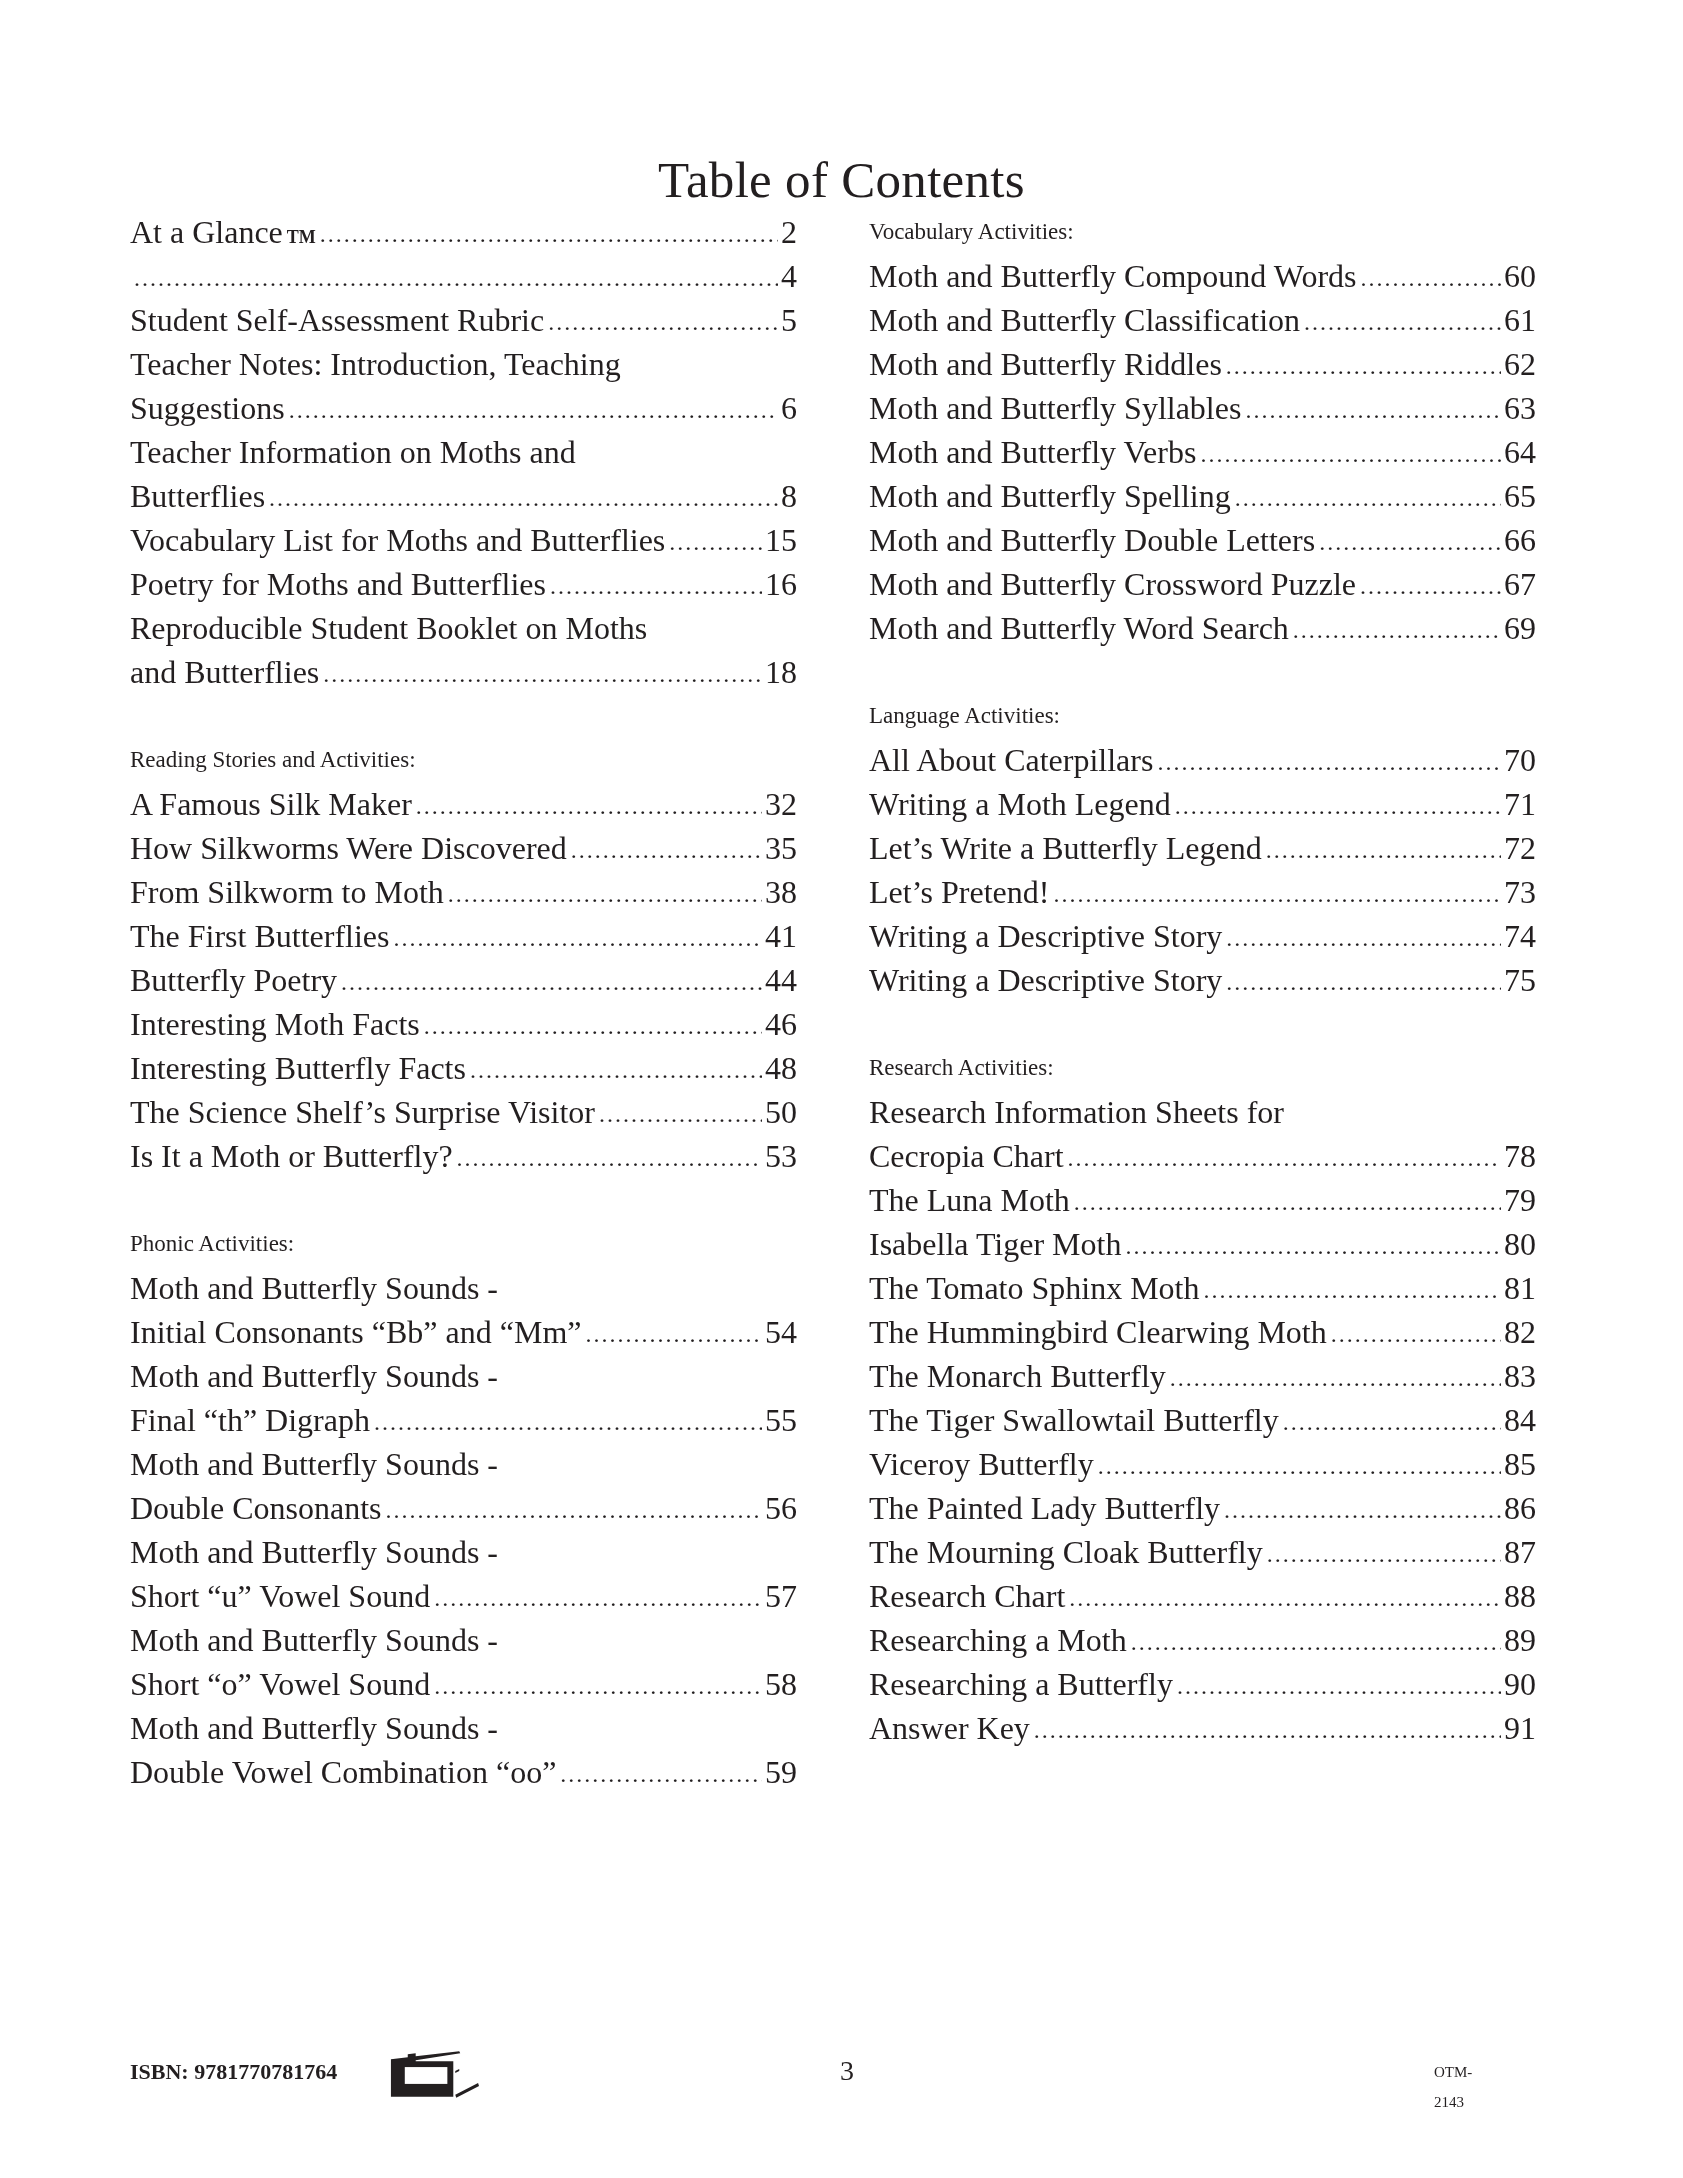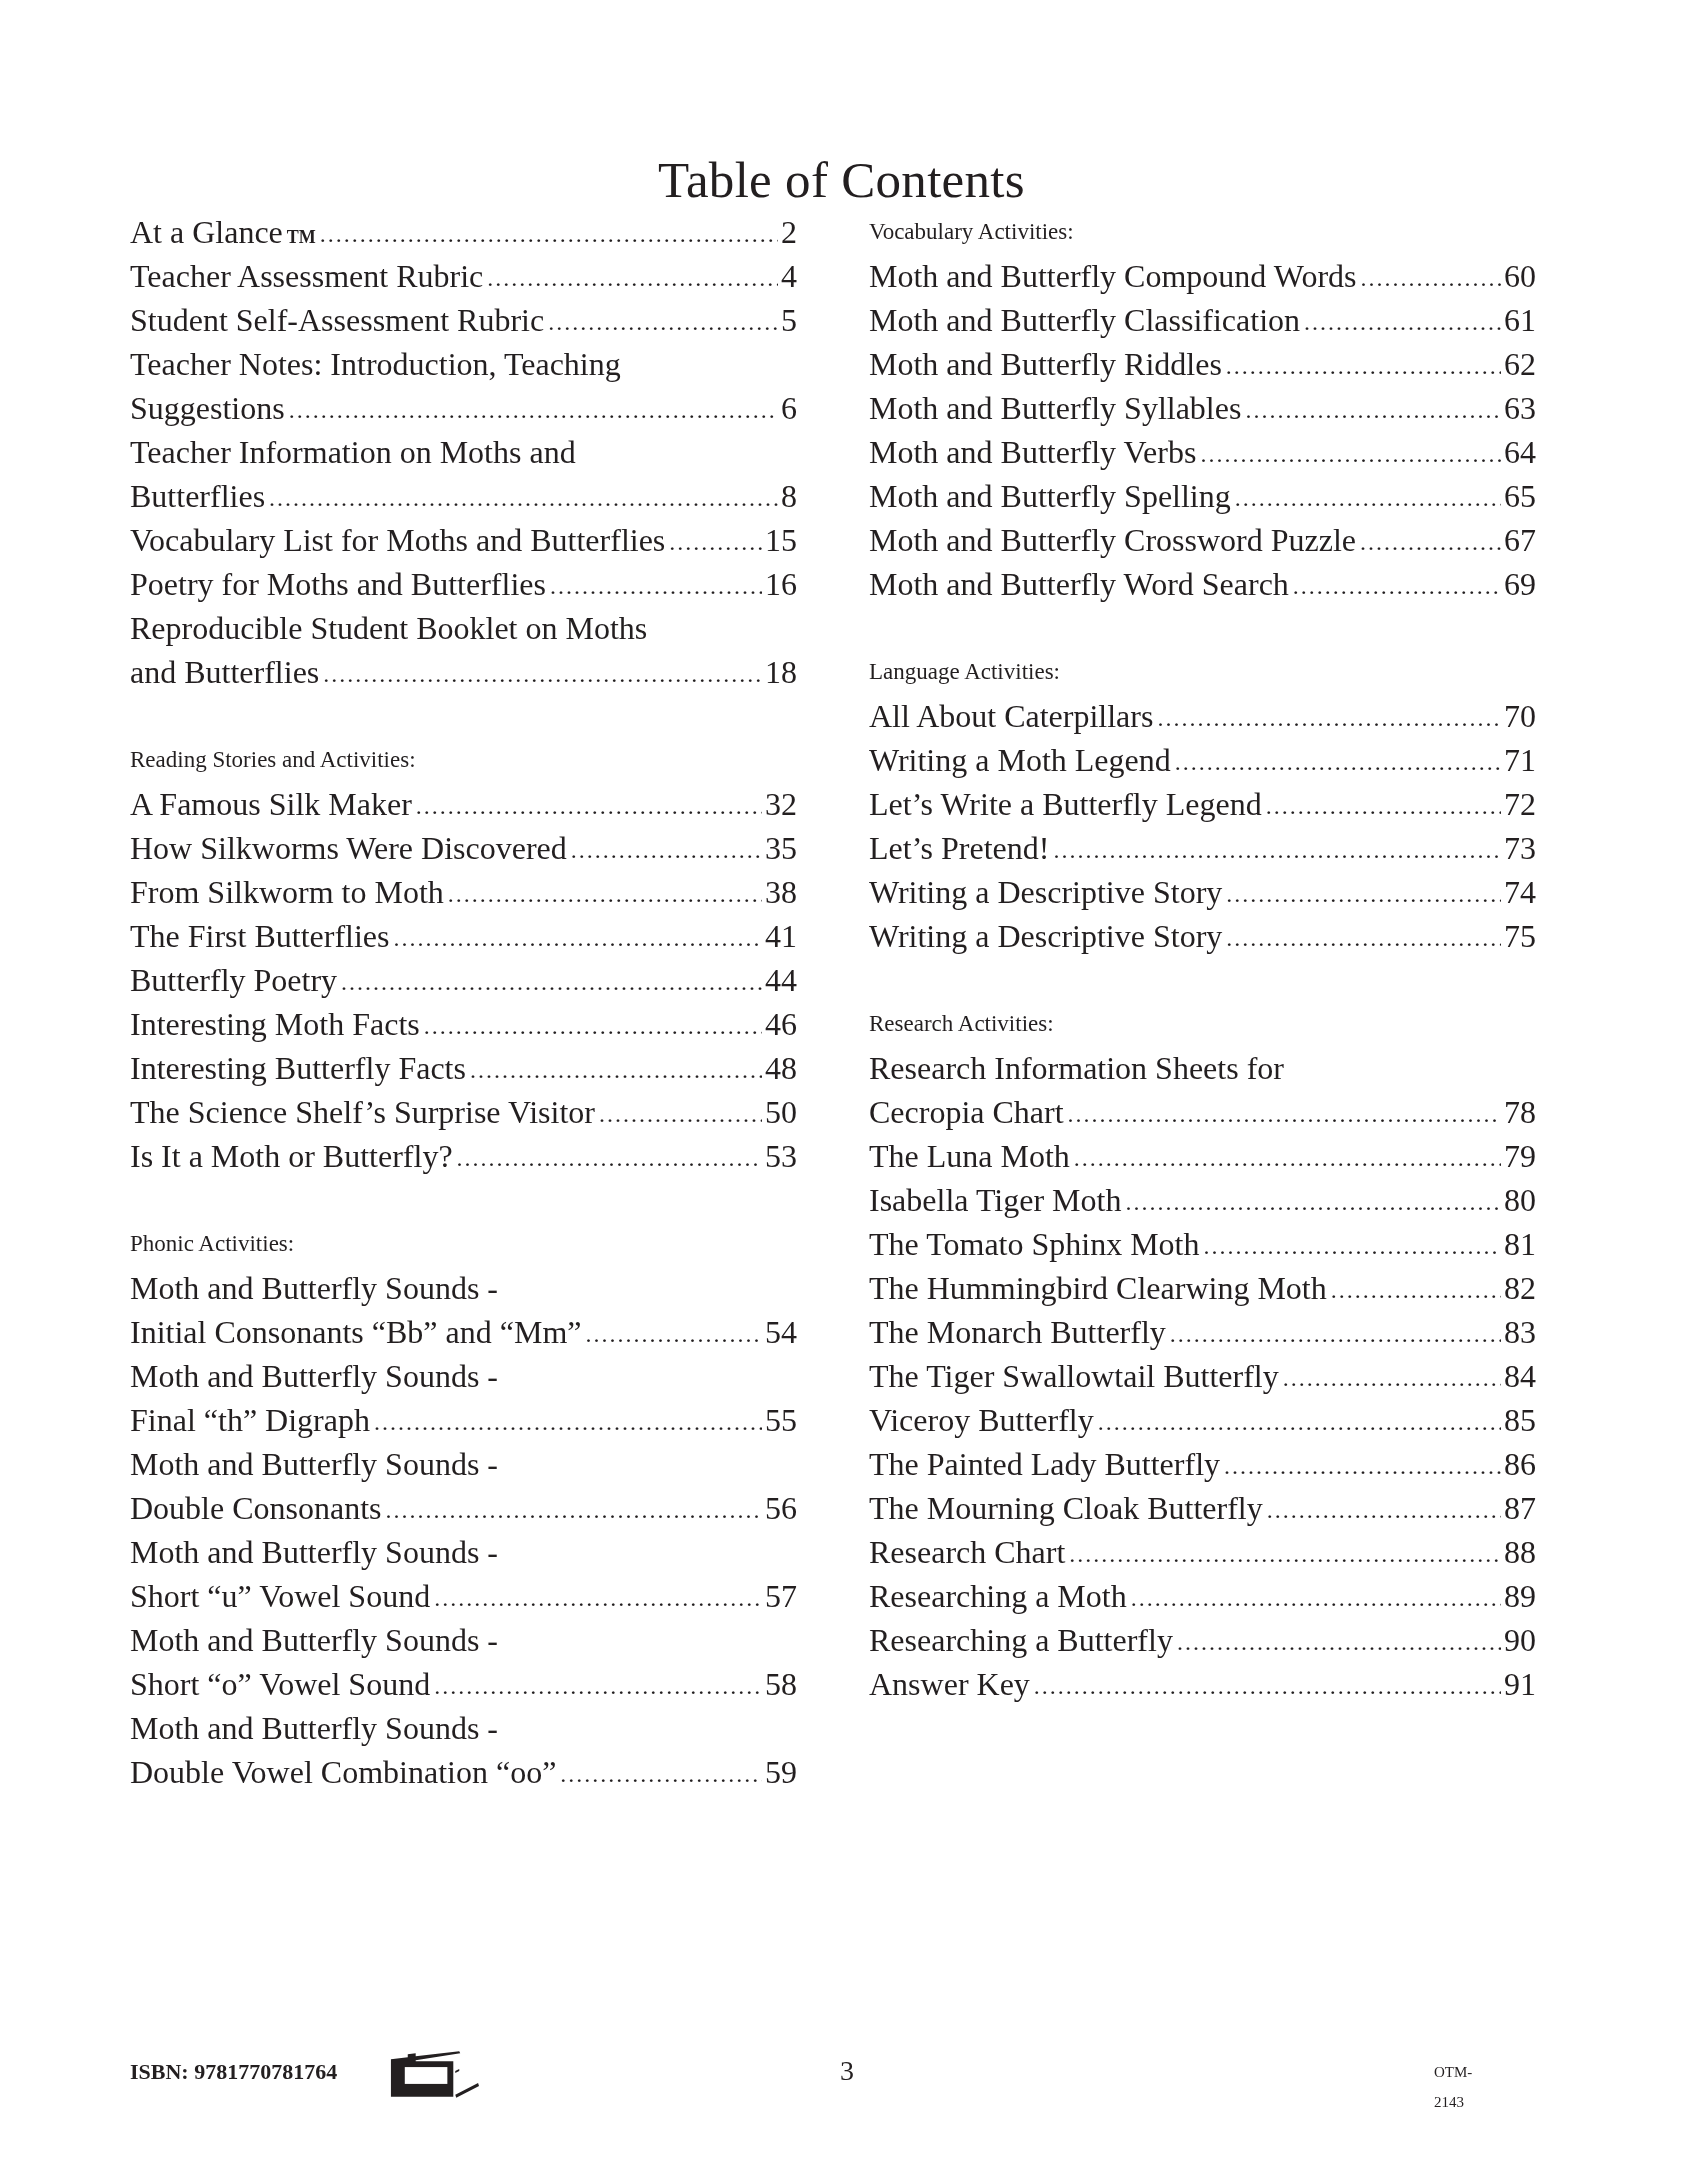--- a/index.html
+++ b/index.html
@@ -125,21 +125,20 @@
 <h1 class="page-title">Table of Contents</h1>
 
 <div class="toc-column toc-col-left">
     <div class="toc-line">
       <span class="entry-title">At a Glance</span>
       <span class="tm">TM</span>
       <span class="leader"></span>
       <span class="page-num">2</span>
     </div>
     <div class="toc-line">
-      <span class="entry-title">Teacher Assessment Rubric</span>
       <span class="leader"></span>
       <span class="page-num">4</span>
     </div>
     <div class="toc-line">
       <span class="entry-title">Student Self-Assessment Rubric</span>
       <span class="leader"></span>
       <span class="page-num">5</span>
     </div>
     <div class="toc-line">
       <span class="entry-title">Teacher Notes: Introduction, Teaching</span>
@@ -303,20 +302,25 @@
     </div>
     <div class="toc-line">
       <span class="entry-title">Moth and Butterfly Verbs</span>
       <span class="leader"></span>
       <span class="page-num">64</span>
     </div>
     <div class="toc-line">
       <span class="entry-title">Moth and Butterfly Spelling</span>
       <span class="leader"></span>
       <span class="page-num">65</span>
+    </div>
+    <div class="toc-line">
+      <span class="entry-title">Moth and Butterfly Double Letters</span>
+      <span class="leader"></span>
+      <span class="page-num">66</span>
     </div>
     <div class="toc-line">
       <span class="entry-title">Moth and Butterfly Crossword Puzzle</span>
       <span class="leader"></span>
       <span class="page-num">67</span>
     </div>
     <div class="toc-line">
       <span class="entry-title">Moth and Butterfly Word Search</span>
       <span class="leader"></span>
       <span class="page-num">69</span>

